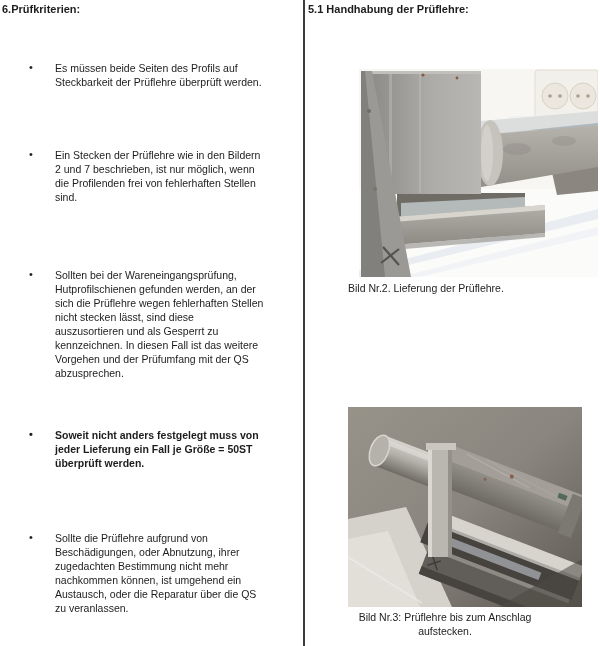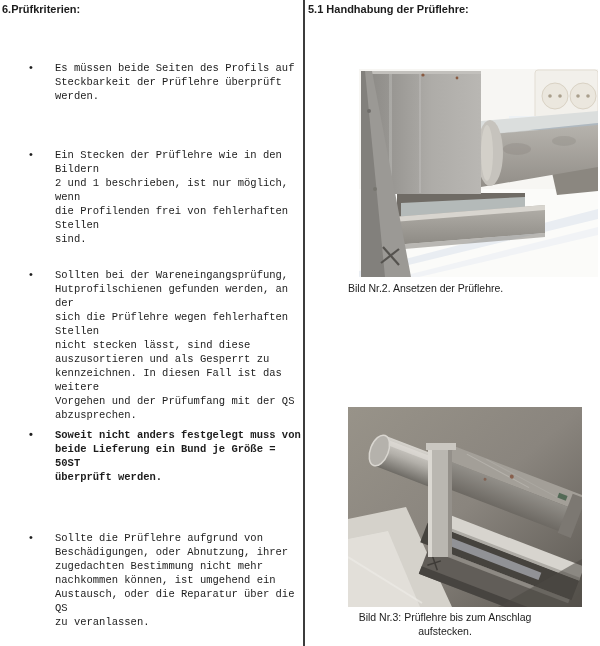--- a/index.html
+++ b/index.html
@@ -7,21 +7,21 @@
     position:relative;width:600px;height:646px;background:#ffffff;
     font-family:"Liberation Sans","DejaVu Sans",sans-serif;
     color:#1c1c1c;overflow:hidden;
   }
   .divider{position:absolute;left:303px;top:0;width:2px;height:646px;background:#3c3c3c;}
   .heading{position:absolute;font-size:11px;font-weight:bold;white-space:nowrap;}
   .heading-left{left:2px;top:3px;}
   .heading-right{left:308px;top:3px;}
   .bullet-item{position:absolute;left:55px;width:250px;font-size:10.5px;line-height:14px;}
   .bullet-item .dot{position:absolute;left:-26px;top:-1px;font-size:11px;}
-  .bullet-item .btext{display:block;white-space:pre-line;font-family:Liberation Mono, monospace;}
+  .bullet-item .btext{display:block;white-space:pre-line;}
   .bullet-item.bold{font-weight:bold;}
   .b0{top:61px;} .b1{top:148px;} .b2{top:268px;} .b3{top:428px;} .b4{top:531px;}
   .figure-photo{position:absolute;display:block;}
   .photo-1{left:359px;top:69px;width:239px;height:208px;}
   .photo-2{left:348px;top:407px;width:234px;height:200px;}
   .caption{position:absolute;font-size:10.5px;line-height:14px;color:#222;}
   .caption-1{left:348px;top:281px;white-space:nowrap;}
   .caption-2{left:318px;top:610px;width:254px;text-align:center;white-space:pre-line;}
 </style>
 </head>
@@ -35,39 +35,39 @@
     <div class="heading heading-left">6.Prüfkriterien:</div>
 
     <div class="bullet-item b0">
       <span class="dot">•</span>
       <span class="btext">Es müssen beide Seiten des Profils auf
 Steckbarkeit der Prüflehre überprüft werden.</span>
     </div>
     <div class="bullet-item b1">
       <span class="dot">•</span>
       <span class="btext">Ein Stecken der Prüflehre wie in den Bildern
-2 und 1 beschrieben, ist nur möglich, wenn
+2 und 7 beschrieben, ist nur möglich, wenn
 die Profilenden frei von fehlerhaften Stellen
 sind.</span>
     </div>
     <div class="bullet-item b2">
       <span class="dot">•</span>
       <span class="btext">Sollten bei der Wareneingangsprüfung,
 Hutprofilschienen gefunden werden, an der
 sich die Prüflehre wegen fehlerhaften Stellen
 nicht stecken lässt, sind diese
 auszusortieren und als Gesperrt zu
 kennzeichnen. In diesen Fall ist das weitere
 Vorgehen und der Prüfumfang mit der QS
 abzusprechen.</span>
     </div>
     <div class="bullet-item bold b3">
       <span class="dot">•</span>
       <span class="btext">Soweit nicht anders festgelegt muss von
-beide Lieferung ein Bund je Größe = 50ST
+jeder Lieferung ein Fall je Größe = 50ST
 überprüft werden.</span>
     </div>
     <div class="bullet-item b4">
       <span class="dot">•</span>
       <span class="btext">Sollte die Prüflehre aufgrund von
 Beschädigungen, oder Abnutzung, ihrer
 zugedachten Bestimmung nicht mehr
 nachkommen können, ist umgehend ein
 Austausch, oder die Reparatur über die QS
 zu veranlassen.</span>
@@ -134,21 +134,21 @@
       <circle cx="64" cy="6" r="1.6" fill="#8a5a40"></circle>
         <circle cx="98" cy="9" r="1.4" fill="#8a5a40"></circle>
 
       <polygon points="2,2 13,2 52,208 2,208" fill="#9b9995"></polygon>
       <polygon points="2,2 6,2 26,208 2,208" fill="#82807c"></polygon>
       <circle cx="10" cy="42" r="2" fill="#6f6d6a"></circle>
       <circle cx="16" cy="120" r="2" fill="#77756f"></circle>
       <line x1="24" y1="178" x2="40" y2="196" stroke="#55534f" stroke-width="2.2"></line>
       <line x1="40" y1="180" x2="22" y2="194" stroke="#55534f" stroke-width="2.2"></line>
     </svg>
-    <div class="caption caption-1">Bild Nr.2. Ansetzen der Prüflehre.</div>
+    <div class="caption caption-1">Bild Nr.2. Lieferung der Prüflehre.</div>
 
     <svg class="figure-photo photo-2" viewBox="0 0 234 200">
       <defs>
         <linearGradient id="p2bg" x1="0" y1="0" x2="1" y2="1">
           <stop offset="0" stop-color="#989389"></stop>
             <stop offset="0.5" stop-color="#8a857e"></stop>
             <stop offset="1" stop-color="#5d5953"></stop>
         </linearGradient>
         <linearGradient id="p2rod" x1="0" y1="0" x2="0" y2="1">
           <stop offset="0" stop-color="#d7d4ce"></stop>

